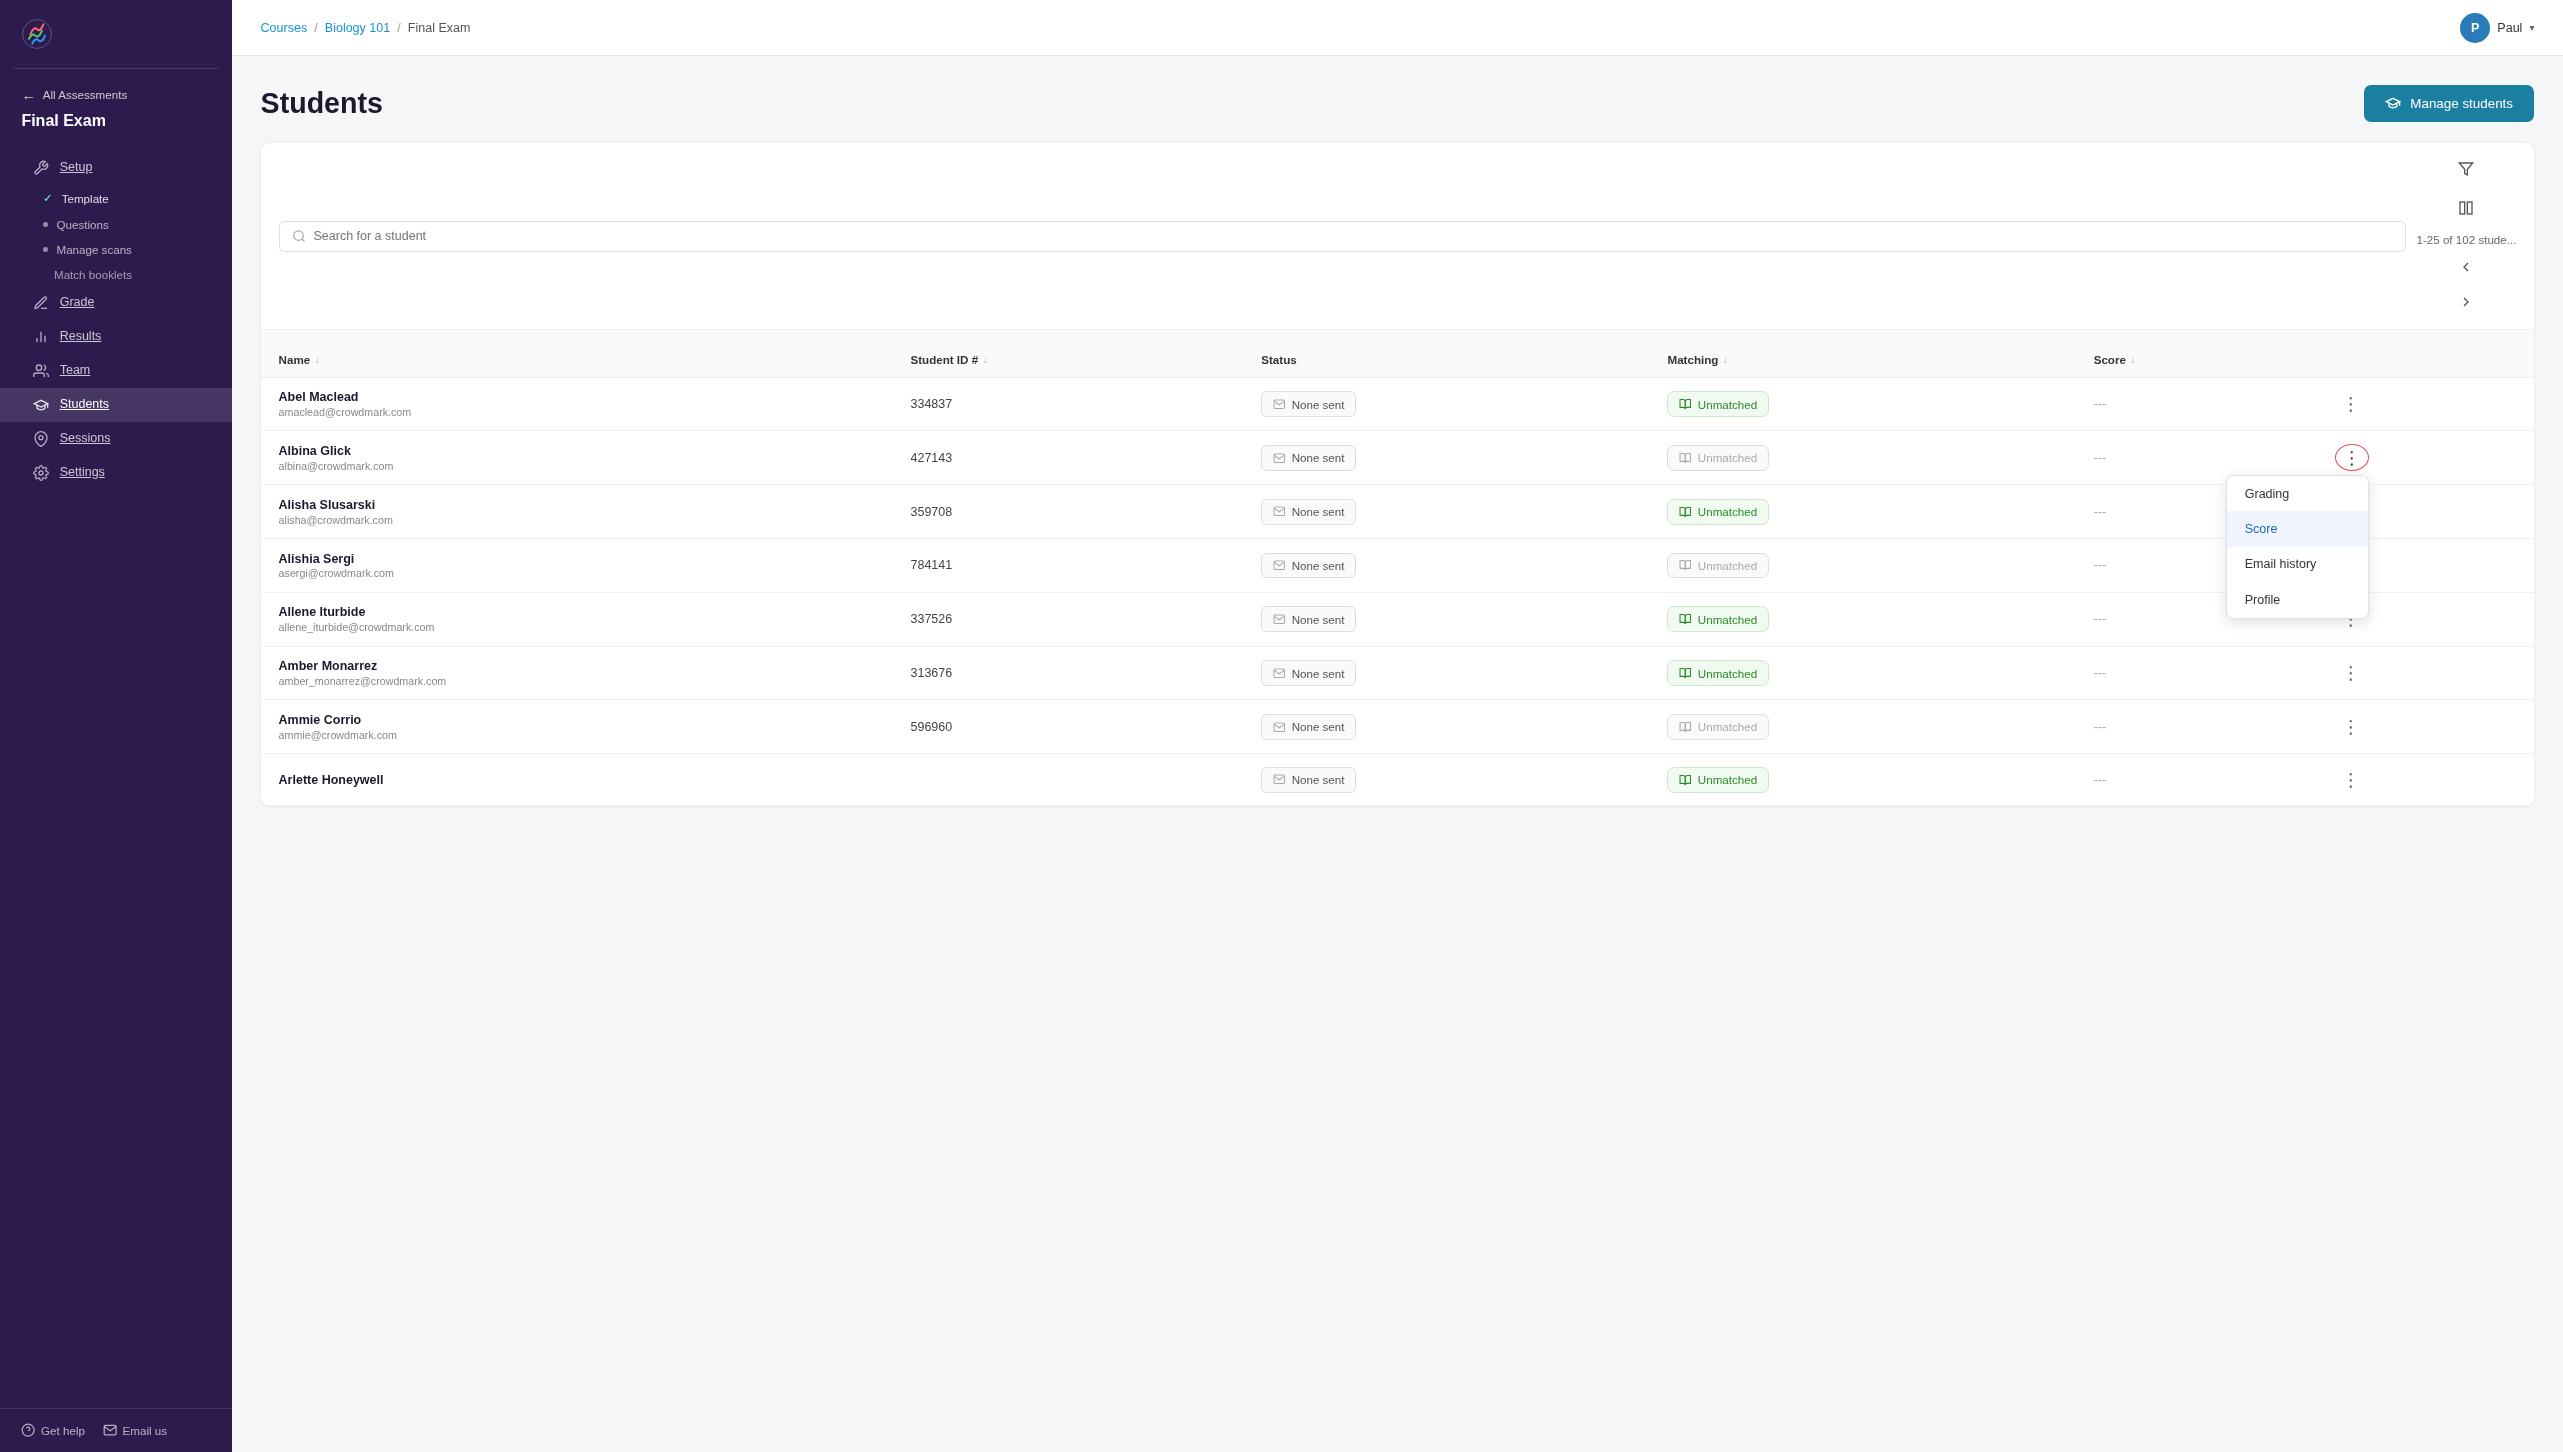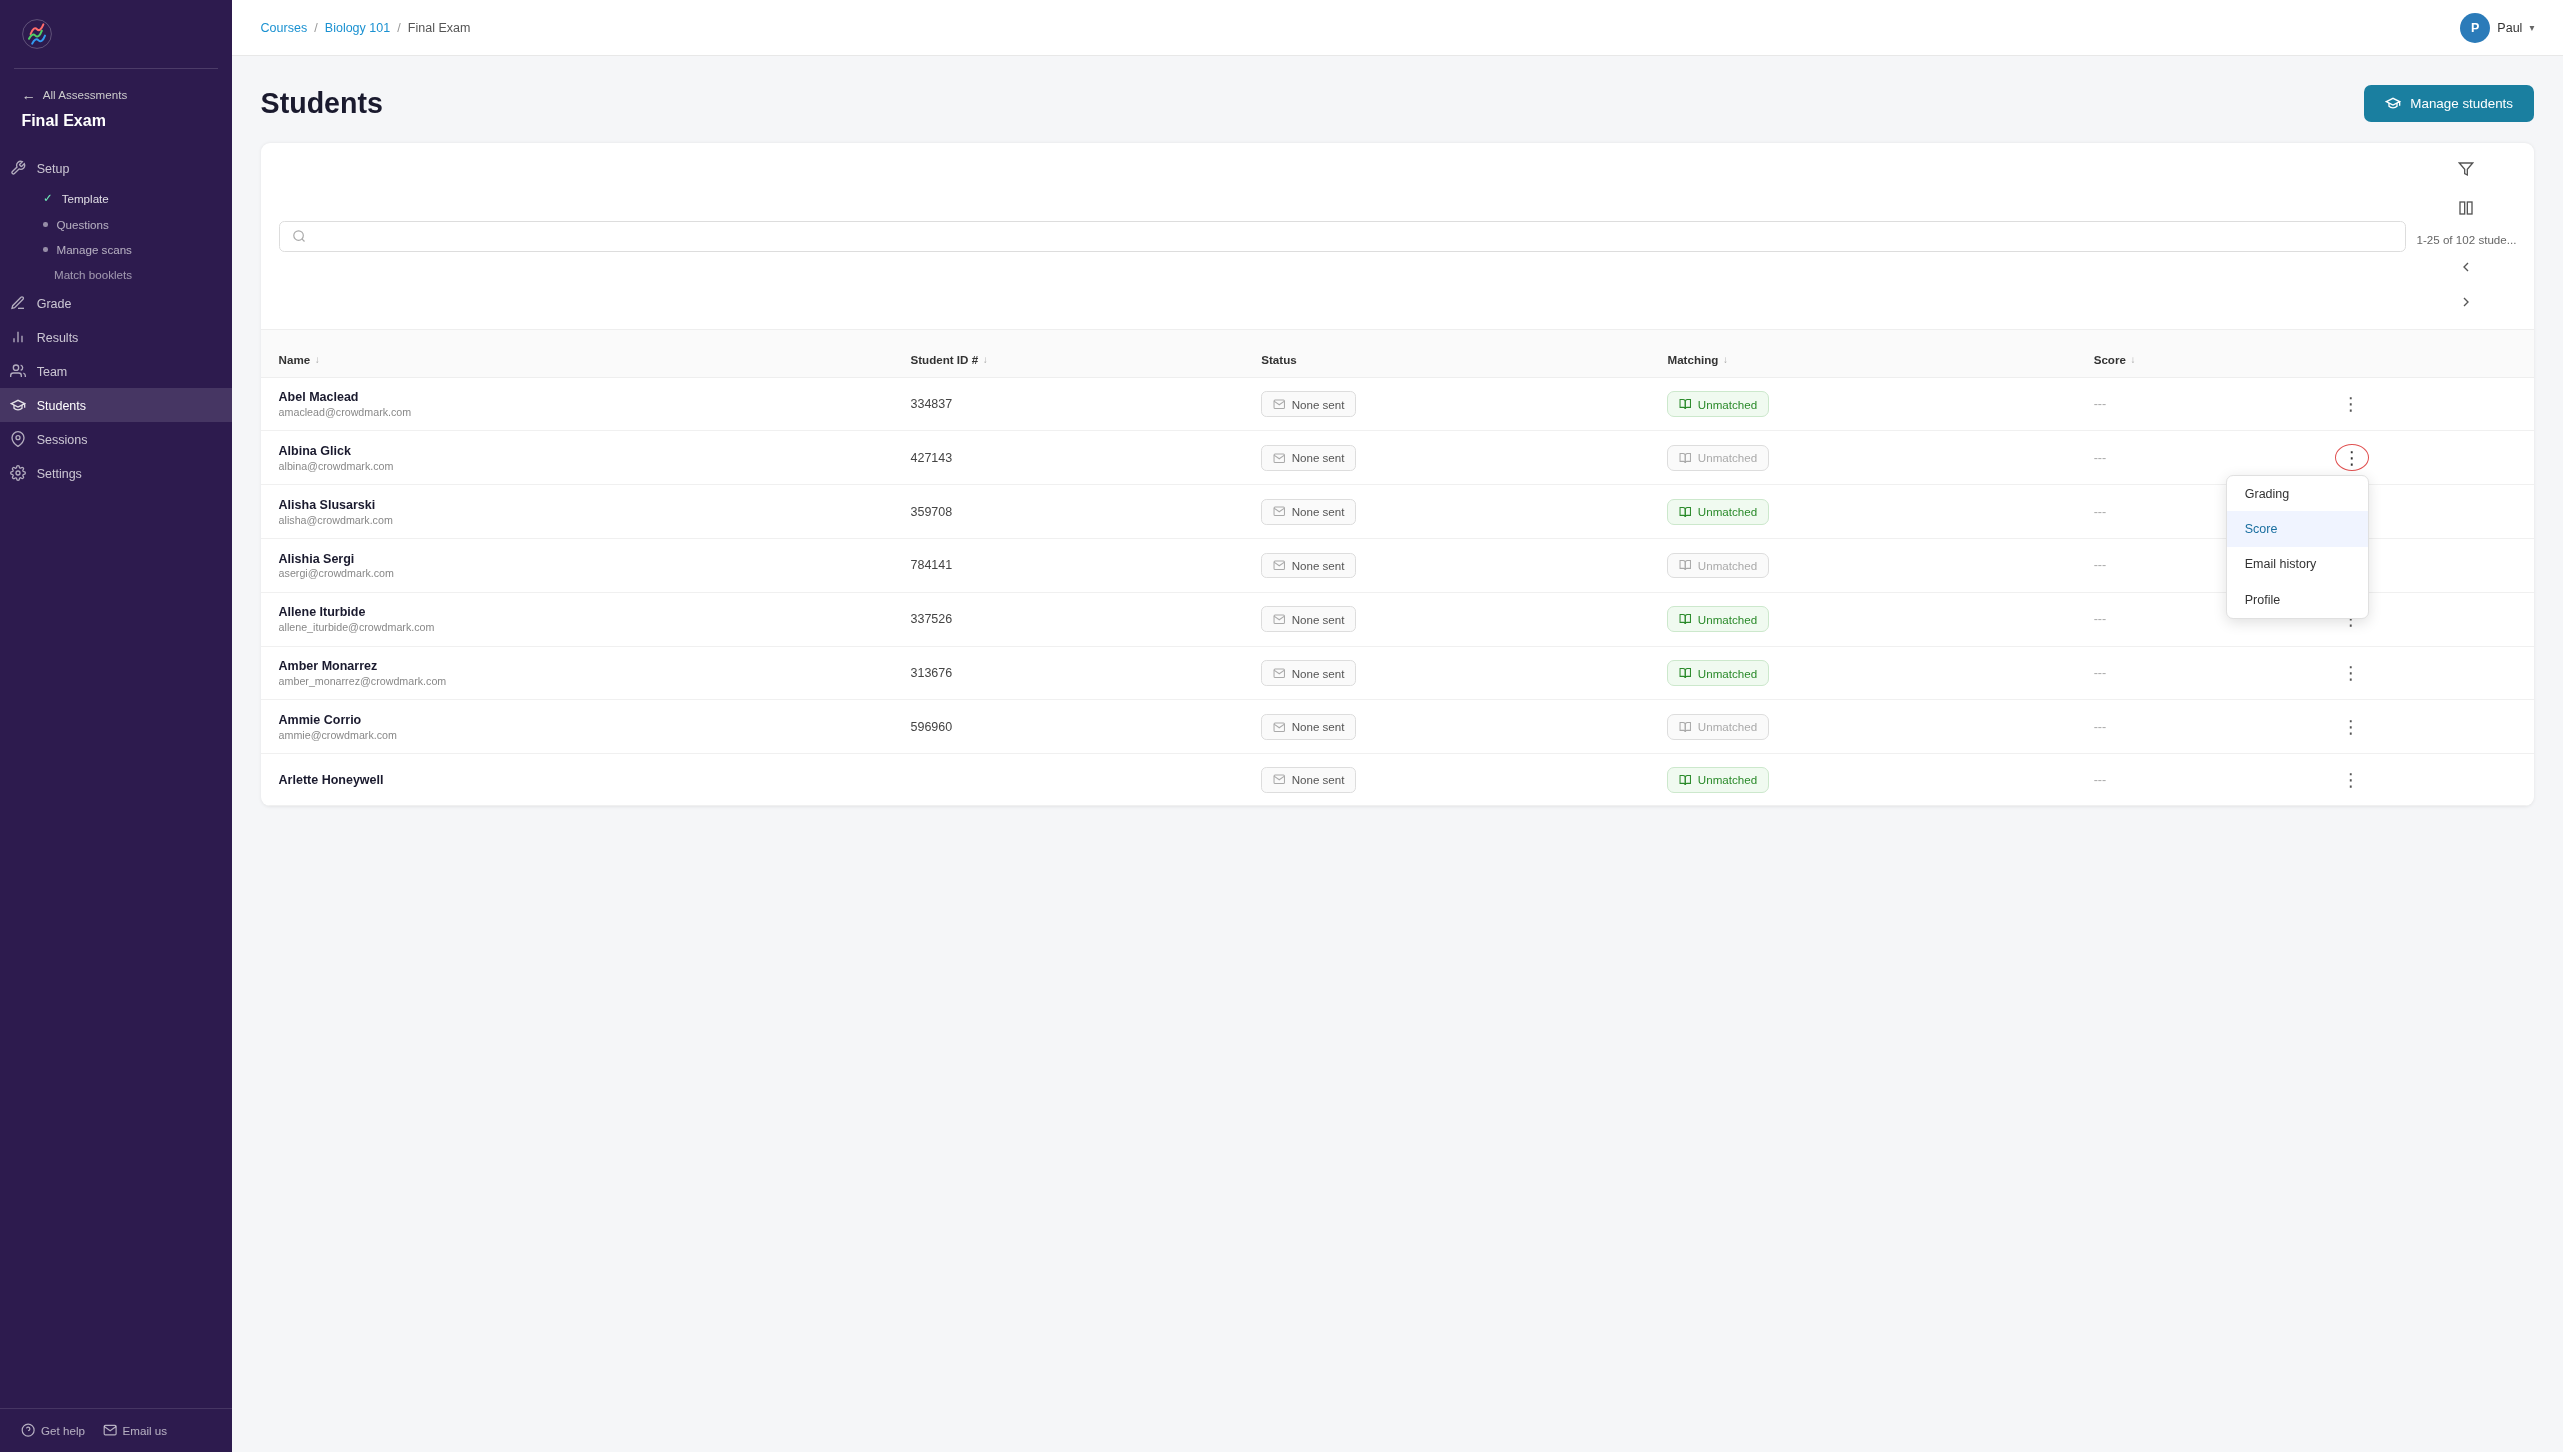--- a/index.html
+++ b/index.html
@@ -49,28 +49,29 @@
       color: #fff;
       font-size: 16px;
       font-weight: 700;
     }
     .sidebar-nav {
       flex: 1;
       padding: 7.1px 0;
     }
     .nav-item {
       display: flex;
-      align-items: flex-end;
+      align-items: flex-start;
       gap: 10.7px;
-      padding: 9px 10px;
+      padding: 9px 33px;
       color: rgba(255,255,255,0.75);
       cursor: pointer;
       font-size: 12.5px;
       border-radius: 0;
       transition: background 0.15s;
+      text-decoration: underline;
     }
     .nav-item.active {
       background: rgba(255,255,255,0.12);
       color: #fff;
     }
     .nav-item .nav-icon { width: 16px; height: 16px; opacity: 0.85; }
     .nav-sub-item {
       display: flex;
       align-items: center;
       gap: 9px;
@@ -489,20 +490,21 @@
     </div>
 
     <div class="table-card">
 
       <div class="table-toolbar">
         <div class="search-box">
           <svg width="14.3" height="14.3" viewBox="0 0 24 24" fill="none" stroke="#aaa" stroke-width="2">
             <circle cx="11" cy="11" r="8"></circle>
               <line x1="21" y1="21" x2="16.65" y2="16.65"></line>
           </svg>
+          <input class="search-input" type="text" placeholder="Search for a student" style="">
         </div>
         <div class="toolbar-actions">
           <button class="toolbar-icon-btn">
             <svg width="16" height="16" viewBox="0 0 24 24" fill="none" stroke="currentColor" stroke-width="2">
               <polygon points="22 3 2 3 10 12.46 10 19 14 21 14 12.46 22 3"></polygon>
             </svg>
           </button>
           <button class="toolbar-icon-btn">
             <svg width="16" height="16" viewBox="0 0 24 24" fill="none" stroke="currentColor" stroke-width="2">
               <rect x="3" y="3" width="7" height="18"></rect>

